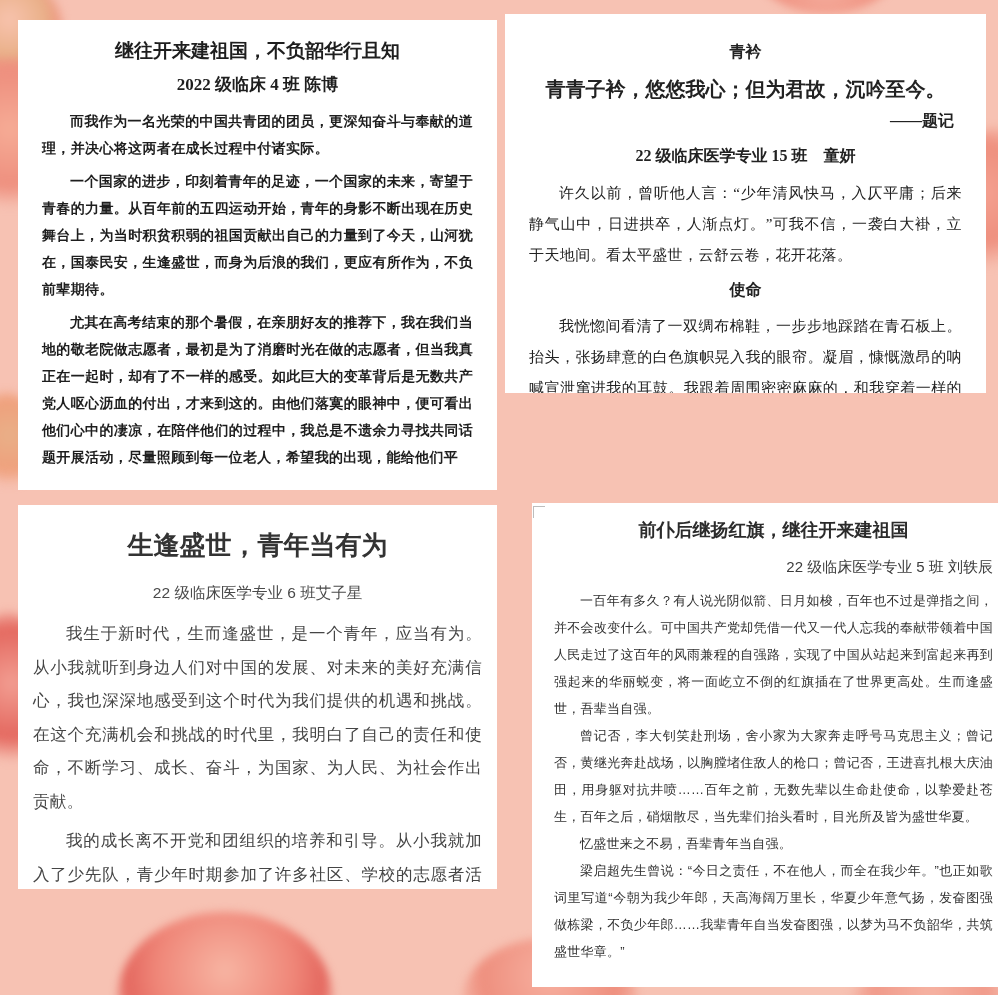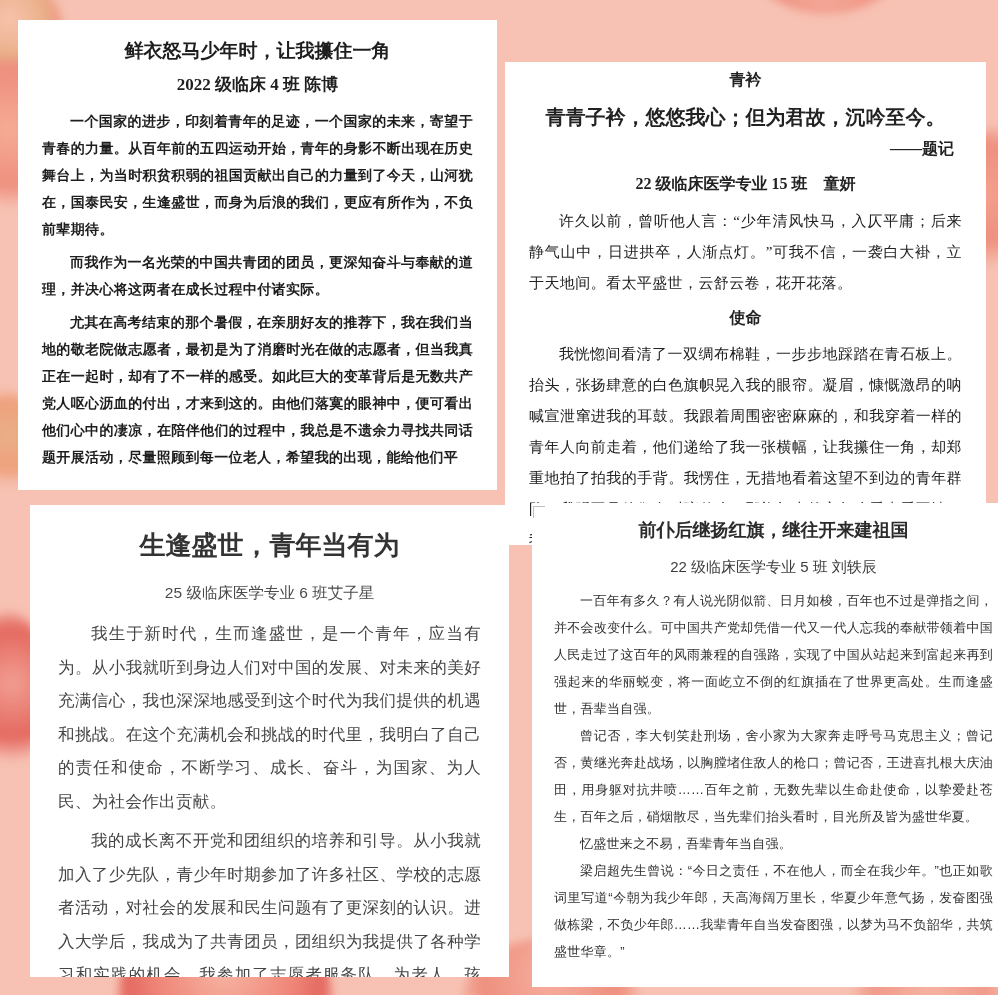--- a/index.html
+++ b/index.html
@@ -35,22 +35,22 @@
     background:radial-gradient(circle at 55% 45%,#f29e92 0%,var(--peach-dark) 55%,transparent 80%);}
   .peach.p-bot-big{left:118px;top:912px;width:214px;height:168px;filter:blur(4px);
     background:radial-gradient(circle at 50% 35%,#f7b4a2 0%,#ef8678 45%,var(--peach-dark) 65%,transparent 82%);}
   .peach.p-bot-mid{left:462px;top:938px;width:176px;height:126px;filter:blur(4px);
     background:radial-gradient(circle at 50% 30%,#f7b0a0 0%,var(--peach-mid) 55%,transparent 80%);}
   .peach.p-bot-right{left:846px;top:966px;width:168px;height:84px;
     background:radial-gradient(circle at 50% 30%,#f6b3a3 0%,#f09a8a 55%,transparent 82%);}
   
   .panel{position:absolute;background:#ffffff;overflow:hidden;box-sizing:border-box;}
   .panel-tl{left:18px;top:20px;width:479px;height:470px;padding:16px 24px 0;}
-  .panel-tr{left:505px;top:14px;width:481px;height:483px;padding:4px 24px 0;margin-top:48px;}
-  .panel-bl{left:18px;top:505px;width:479px;height:472px;padding:22px 28px 0;margin-left:12px;}
+  .panel-tr{left:505px;top:14px;width:481px;height:379px;padding:24px 24px 0;}
+  .panel-bl{left:18px;top:505px;width:479px;height:384px;padding:22px 15px 0;}
   .panel-br{left:532px;top:503px;width:483px;height:484px;padding:14px 22px 0;}
   .panel p{margin:0 0 6px;text-align:justify;text-indent:2em;}
   
   .panel-tl{font-family:"Liberation Serif","DejaVu Serif",serif;color:var(--ink-bold);}
   .panel-tl .title{font-size:19px;font-weight:700;text-align:center;line-height:30px;margin:0 0 6px;}
   .panel-tl .byline{font-size:17px;font-weight:700;text-align:center;line-height:26px;margin:0 0 10px;}
   .panel-tl p{font-size:14px;letter-spacing:0.35px;line-height:27px;font-weight:700;}
   
   .panel-tr{font-family:"Liberation Serif","DejaVu Serif",serif;color:var(--ink-serif);}
   .panel-tr .title{font-size:16px;font-weight:700;text-align:center;line-height:28px;margin:0 0 8px;}
@@ -60,59 +60,59 @@
   .panel-tr .section-heading{font-size:16px;font-weight:700;text-align:center;line-height:30px;margin:4px 0 6px;}
   .panel-tr p{font-size:15px;letter-spacing:0.4px;line-height:31px;margin-bottom:2px;}
   
   .panel-bl{color:var(--ink-sans);}
   .panel-bl .title{font-size:26px;font-weight:700;text-align:center;line-height:36px;margin:0 0 18px;color:#333;}
   .panel-bl .byline{font-size:15.5px;text-align:center;line-height:24px;margin:0 0 12px;color:#4a4a4a;}
   .panel-bl p{font-size:16.5px;letter-spacing:0.35px;line-height:33.5px;color:#454545;}
   
   .panel-br{color:var(--ink-small);}
   .panel-br .title{font-size:18px;font-weight:700;text-align:center;line-height:26px;margin:0 0 6px;color:#2b2b2b;}
-  .panel-br .byline{font-size:15px;text-align:center;line-height:24px;margin:12px 0 8px;color:#3c3c3c;}
+  .panel-br .byline{font-size:15px;text-align:right;line-height:24px;margin:12px 0 8px;color:#3c3c3c;}
   .panel-br p{font-size:13px;letter-spacing:0.25px;line-height:27px;margin-bottom:0;}
   .corner-mark{position:absolute;left:1px;top:3px;width:11px;height:11px;
     border-top:1px solid #bdbdbd;border-left:1px solid #bdbdbd;}
 </style>
 </head>
 <body>
 
 <div class="peach p-tl-a"></div>
 <div class="peach p-tl-b"></div>
 <div class="peach p-top"></div>
 <div class="peach p-right"></div>
 <div class="peach p-left-mid"></div>
 <div class="peach p-left-low"></div>
 <div class="peach p-bot-big"></div>
 <div class="peach p-bot-mid"></div>
 <div class="peach p-bot-right"></div>
 
 <section class="panel panel-tl">
-  <h1 class="title">鲜衣怒马少年时，让我攥住一角</h1>
+  <h1 class="title">继往开来建祖国，不负韶华行且知</h1>
   <div class="byline">2022 级临床 4 班  陈博</div>
+  <p>而我作为一名光荣的中国共青团的团员，更深知奋斗与奉献的道理，并决心将这两者在成长过程中付诸实际。</p>
   <p>一个国家的进步，印刻着青年的足迹，一个国家的未来，寄望于青春的力量。从百年前的五四运动开始，青年的身影不断出现在历史舞台上，为当时积贫积弱的祖国贡献出自己的力量到了今天，山河犹在，国泰民安，生逢盛世，而身为后浪的我们，更应有所作为，不负前辈期待。</p>
-  <p>而我作为一名光荣的中国共青团的团员，更深知奋斗与奉献的道理，并决心将这两者在成长过程中付诸实际。</p>
   <p>尤其在高考结束的那个暑假，在亲朋好友的推荐下，我在我们当地的敬老院做志愿者，最初是为了消磨时光在做的志愿者，但当我真正在一起时，却有了不一样的感受。如此巨大的变革背后是无数共产党人呕心沥血的付出，才来到这的。由他们落寞的眼神中，便可看出他们心中的凄凉，在陪伴他们的过程中，我总是不遗余力寻找共同话题开展活动，尽量照顾到每一位老人，希望我的出现，能给他们平</p>
 </section>
 
 <section class="panel panel-tr">
   <h1 class="title">青衿</h1>
   <div class="epigraph">青青子衿，悠悠我心；但为君故，沉吟至今。</div>
   <div class="epigraph-attr">——题记</div>
   <div class="byline">22 级临床医学专业 15 班　童妍</div>
   <p>许久以前，曾听他人言：“少年清风快马，入仄平庸；后来静气山中，日进拱卒，人渐点灯。”可我不信，一袭白大褂，立于天地间。看太平盛世，云舒云卷，花开花落。</p>
   <div class="section-heading">使命</div>
   <p>我恍惚间看清了一双绸布棉鞋，一步步地踩踏在青石板上。抬头，张扬肆意的白色旗帜晃入我的眼帘。凝眉，慷慨激昂的呐喊宣泄窜进我的耳鼓。我跟着周围密密麻麻的，和我穿着一样的青年人向前走着，他们递给了我一张横幅，让我攥住一角，却郑重地拍了拍我的手背。我愣住，无措地看着这望不到边的青年群队；我听不见他们在叫嚷什么，那旗帜上的字怎么看也看不清。我有些慌乱，但我能明确的只有一点，我和他们是一样的。直到</p>
 </section>
 
 <section class="panel panel-bl">
   <h1 class="title">生逢盛世，青年当有为</h1>
-  <div class="byline">25 级临床医学专业 6 班艾子星</div>
+  <div class="byline">22 级临床医学专业 6 班艾子星</div>
   <p>我生于新时代，生而逢盛世，是一个青年，应当有为。从小我就听到身边人们对中国的发展、对未来的美好充满信心，我也深深地感受到这个时代为我们提供的机遇和挑战。在这个充满机会和挑战的时代里，我明白了自己的责任和使命，不断学习、成长、奋斗，为国家、为人民、为社会作出贡献。</p>
   <p>我的成长离不开党和团组织的培养和引导。从小我就加入了少先队，青少年时期参加了许多社区、学校的志愿者活动，对社会的发展和民生问题有了更深刻的认识。进入大学后，我成为了共青团员，团组织为我提供了各种学习和实践的机会。我参加了志愿者服务队，为老人、孩子、残障人士</p>
 </section>
 
 <section class="panel panel-br">
   <span class="corner-mark"></span>
   <h1 class="title">前仆后继扬红旗，继往开来建祖国</h1>
   <div class="byline">22 级临床医学专业 5 班  刘轶辰</div>
   <p>一百年有多久？有人说光阴似箭、日月如梭，百年也不过是弹指之间，并不会改变什么。可中国共产党却凭借一代又一代人忘我的奉献带领着中国人民走过了这百年的风雨兼程的自强路，实现了中国从站起来到富起来再到强起来的华丽蜕变，将一面屹立不倒的红旗插在了世界更高处。生而逢盛世，吾辈当自强。</p>
   <p>曾记否，李大钊笑赴刑场，舍小家为大家奔走呼号马克思主义；曾记否，黄继光奔赴战场，以胸膛堵住敌人的枪口；曾记否，王进喜扎根大庆油田，用身躯对抗井喷……百年之前，无数先辈以生命赴使命，以挚爱赴苍生，百年之后，硝烟散尽，当先辈们抬头看时，目光所及皆为盛世华夏。</p>

